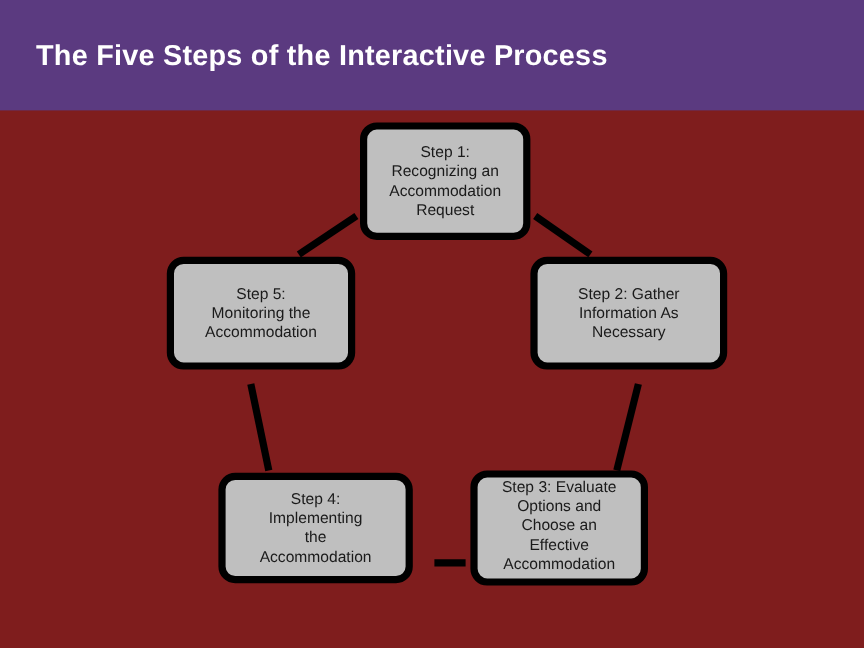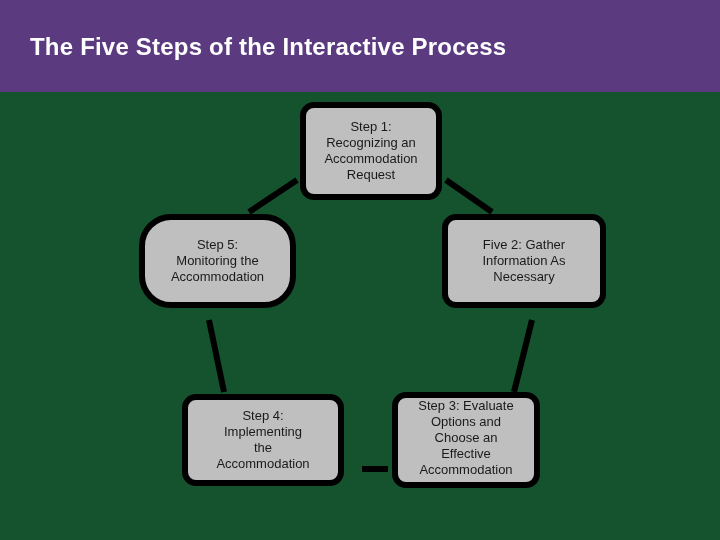--- a/index.html
+++ b/index.html
@@ -12,21 +12,21 @@
     background: #ffffff;
     font-family: "Liberation Sans", sans-serif;
     overflow: hidden;
     position: relative;
   }
   .slide {
     position: absolute;
     left: 0; top: 0;
     width: 720px;
     height: 540px;
-    background: #14532d;
+    background: #7f1d1d;
   }
 
   
   .header-band {
     position: absolute;
     left: 0;
     top: 0;
     width: 720px;
     height: 92px;
     background: #5B3A80;
@@ -78,21 +78,21 @@
     display: block;
     width: 100%;
     white-space: pre-line;
   }
 
   
   #step1 { left: 300px; top: 10px;  width: 142px; height: 98px; }
   #step2 { left: 442px; top: 122px; width: 164px; height: 94px; }
   #step3 { left: 392px; top: 300px; width: 148px; height: 96px; align-items: flex-end; }
   #step4 { left: 182px; top: 302px; width: 162px; height: 92px; }
-  #step5 { left: 139px; top: 122px; width: 157px; height: 94px; border-radius: 32px; }
+  #step5 { left: 139px; top: 122px; width: 157px; height: 94px; }
 
   
   .footer {
     position: absolute;
     left: 0;
     top: 490px;
     width: 720px;
     height: 50px;
   }
 </style>
@@ -120,21 +120,21 @@
     </svg>
 
     <div class="step-box" id="step1">
       <span class="step-text">Step 1:
 Recognizing an
 Accommodation
 Request</span>
     </div>
 
     <div class="step-box" id="step2">
-      <span class="step-text">Five 2: Gather
+      <span class="step-text">Step 2: Gather
 Information As
 Necessary</span>
     </div>
 
     <div class="step-box" id="step3">
       <span class="step-text">Step 3: Evaluate
 Options and
 Choose an
 Effective
 Accommodation</span>

